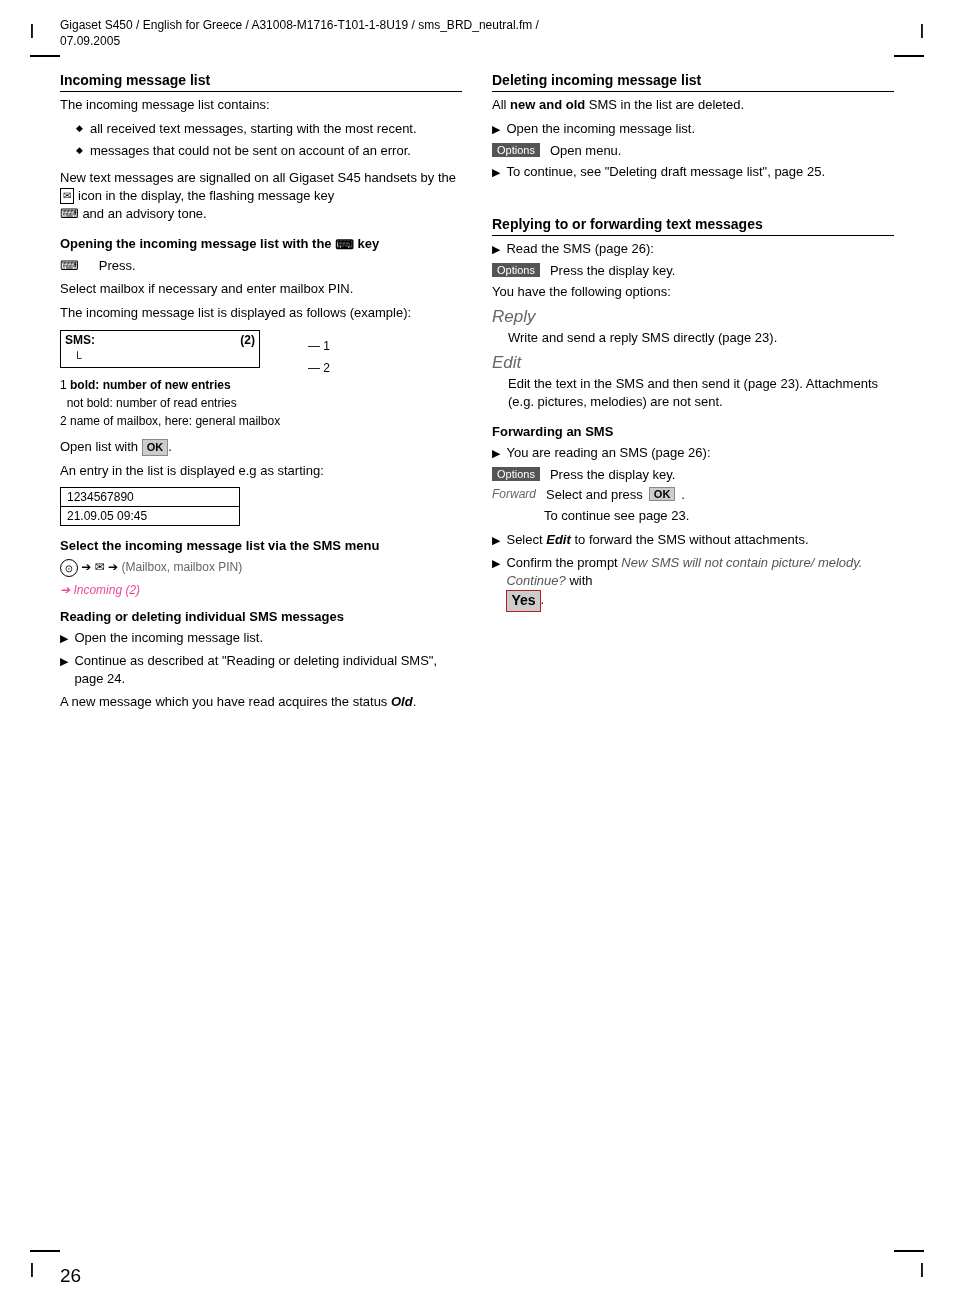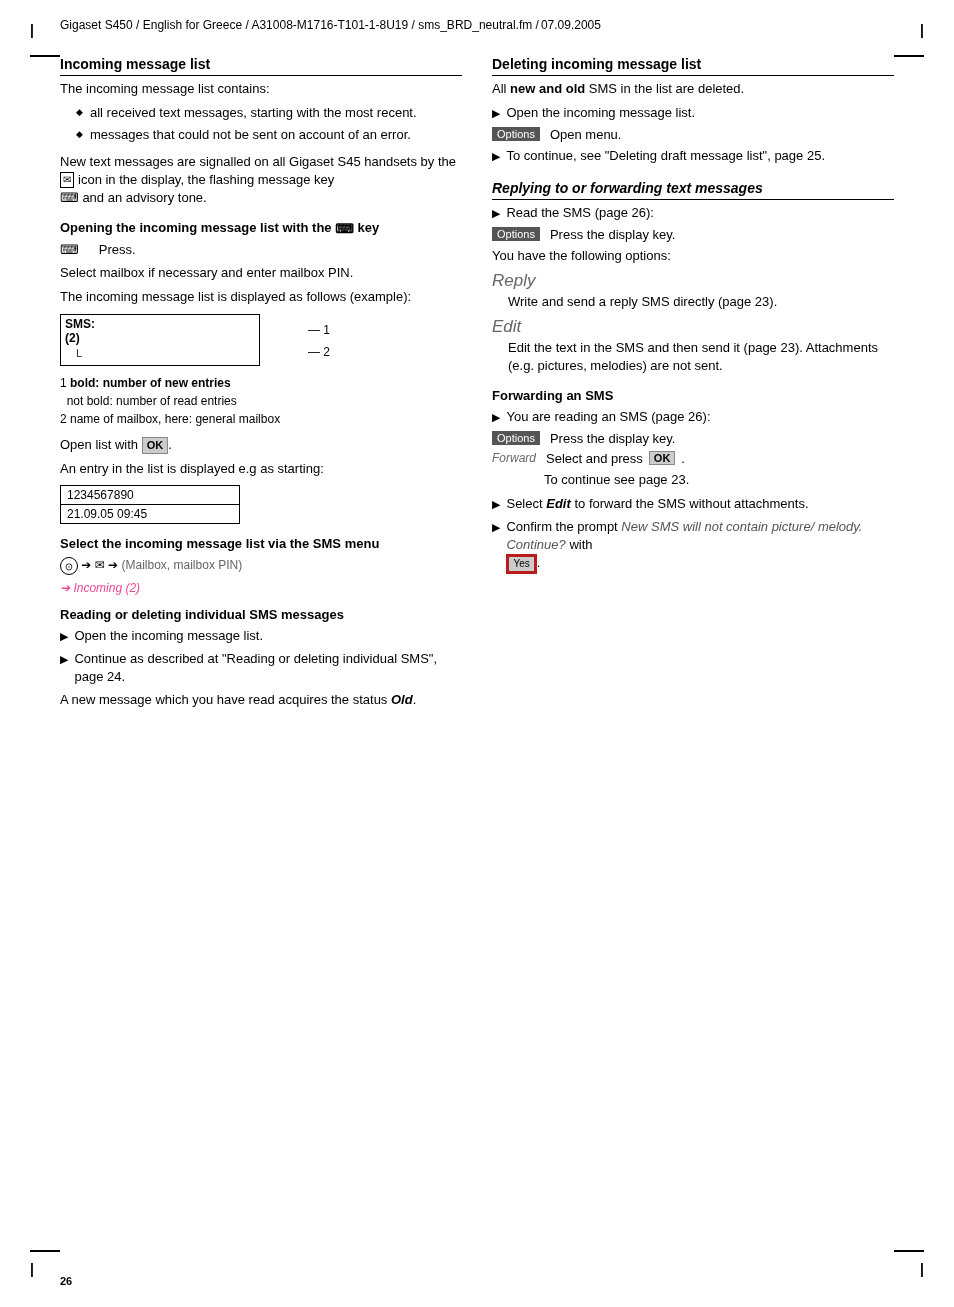--- a/index.html
+++ b/index.html
@@ -18,20 +18,21 @@
       padding: 0;
       position: relative;
     }
     
     .header {
       padding: 18px 60px 8px 60px;
       border-bottom: none;
       font-size: 12px;
       color: #000;
       display: flex;
+      flex-direction: column;
       gap: 2px;
     }
     .header-line {
       display: flex;
       justify-content: space-between;
       align-items: flex-start;
     }
     .header-text {
       font-size: 12px;
     }
@@ -160,21 +161,20 @@
     
     .display-box {
       border: 1px solid #000;
       width: 200px;
       margin: 8px 0;
       font-size: 12px;
     }
     .display-row {
       display: flex;
       padding: 2px 4px;
-      flex-direction: column;
     }
     .display-bold {
       font-weight: bold;
       margin-right: auto;
     }
     .display-num {
       font-weight: bold;
     }
     
     .legend {
@@ -208,24 +208,24 @@
       color: #666;
       font-style: italic;
       font-size: 12px;
       margin-right: 4px;
     }
     
     .yes-btn {
       display: inline-block;
       background: #ccc;
       color: #000;
-      font-weight: normal;
-      font-size: 10px;
+      font-weight: bold;
+      font-size: 14px;
       padding: 0px 4px;
-      border: 3px solid #b91c1c;
+      border: 1px solid #b91c1c;
       vertical-align: middle;
     }
     
     .entry-box {
       border: 1px solid #000;
       width: 180px;
       margin: 0 0;
       font-size: 12px;
     }
     .entry-row {
@@ -254,22 +254,22 @@
       font-style: italic;
       font-size: 17px;
       margin-top: 6px;
       margin-bottom: 2px;
     }
     
     .page-number {
       position: absolute;
       bottom: 20px;
       left: 60px;
-      font-size: 11px;
-      font-weight: bold;
+      font-size: 19px;
+      font-weight: normal;
     }
     
     strong { font-weight: bold; }
     em { font-style: italic; }
     
     .menu-key {
       display: inline-block;
       width: 18px;
       height: 18px;
       border: 1px solid #000;
@@ -440,21 +440,21 @@
       <div class="inline-options">
         <span class="options-btn">Options</span>
         <span>Open menu.</span>
       </div>
 
       <div class="arrow-item">
         <span class="arrow-icon">▶</span>
         <span>To continue, see "Deleting draft message list", page 25.</span>
       </div>
 
-      <div class="section-heading" style="margin-top:14px;font-style:italic;">Replying to or forwarding text messages</div>
+      <div class="section-heading" style="margin-top:34px;">Replying to or forwarding text messages</div>
 
       <div class="arrow-item">
         <span class="arrow-icon">▶</span>
         <span>Read the SMS (page 26):</span>
       </div>
 
       <div class="inline-options">
         <span class="options-btn">Options</span>
         <span>Press the display key.</span>
       </div>

